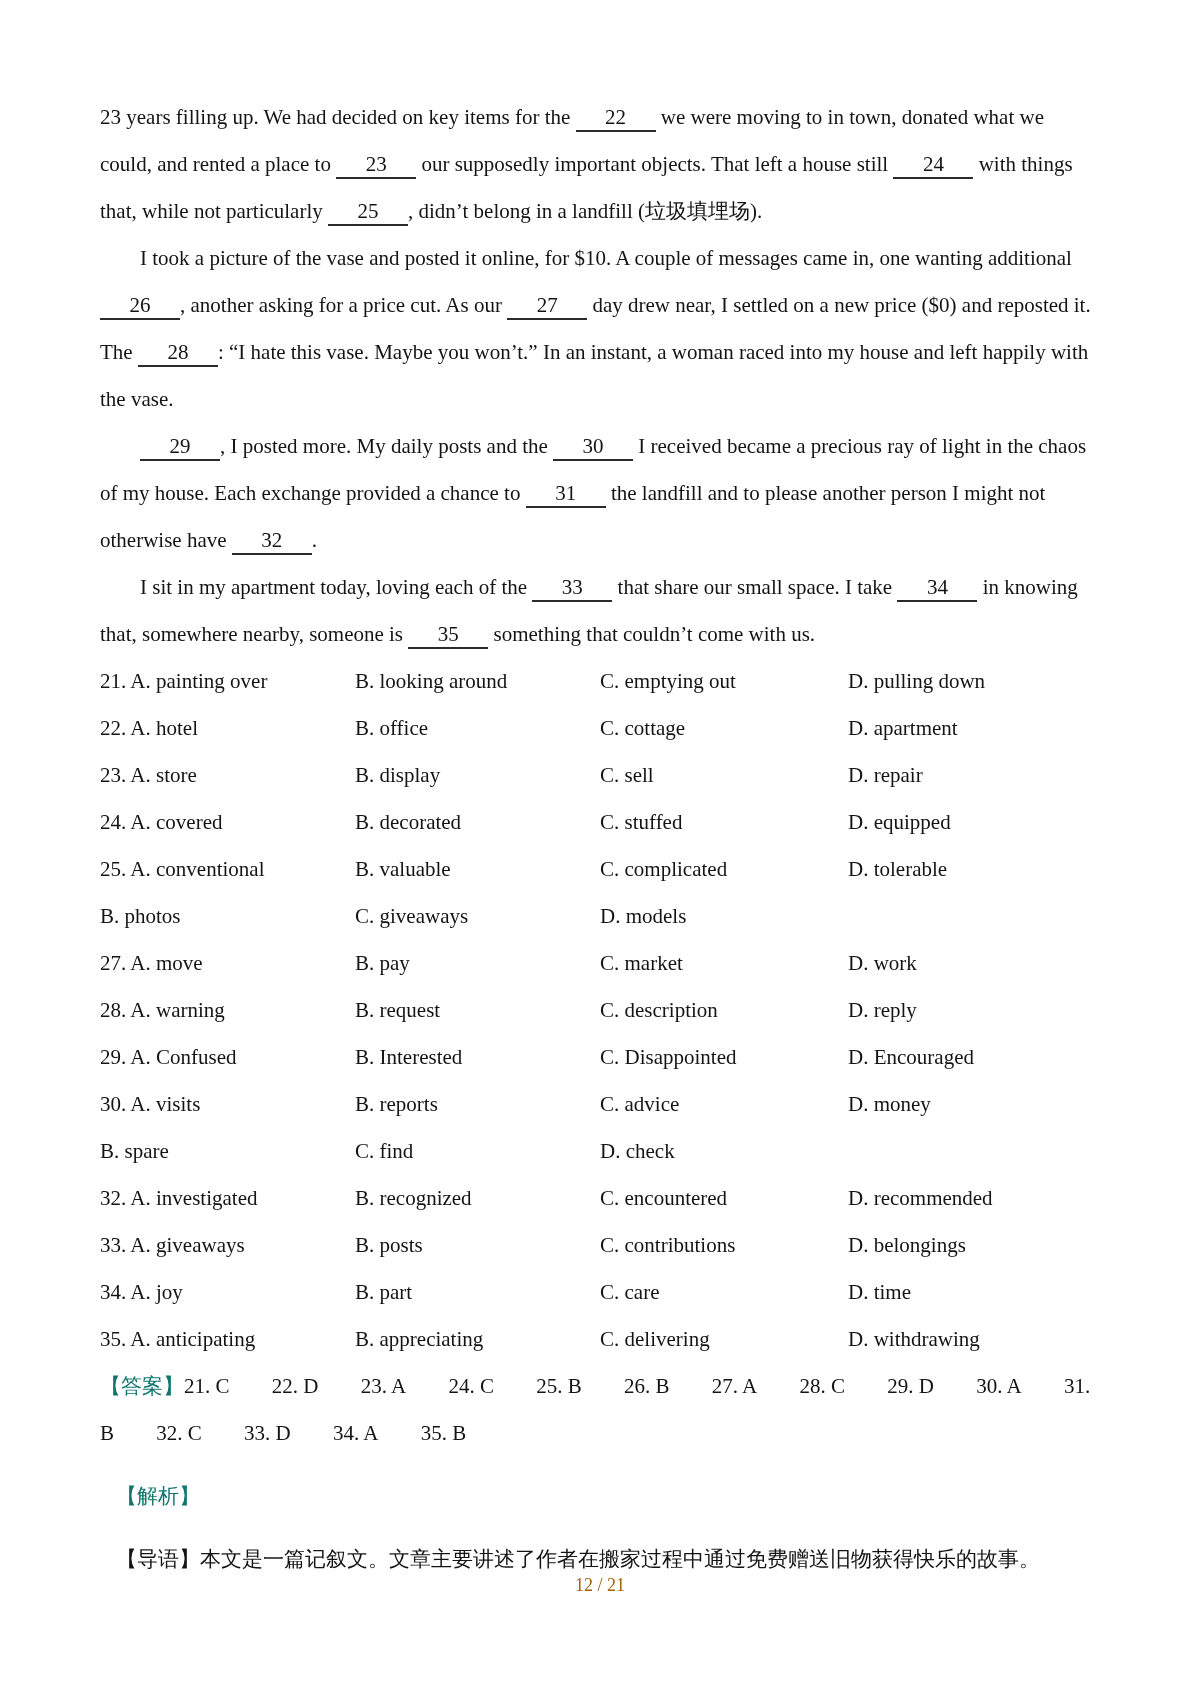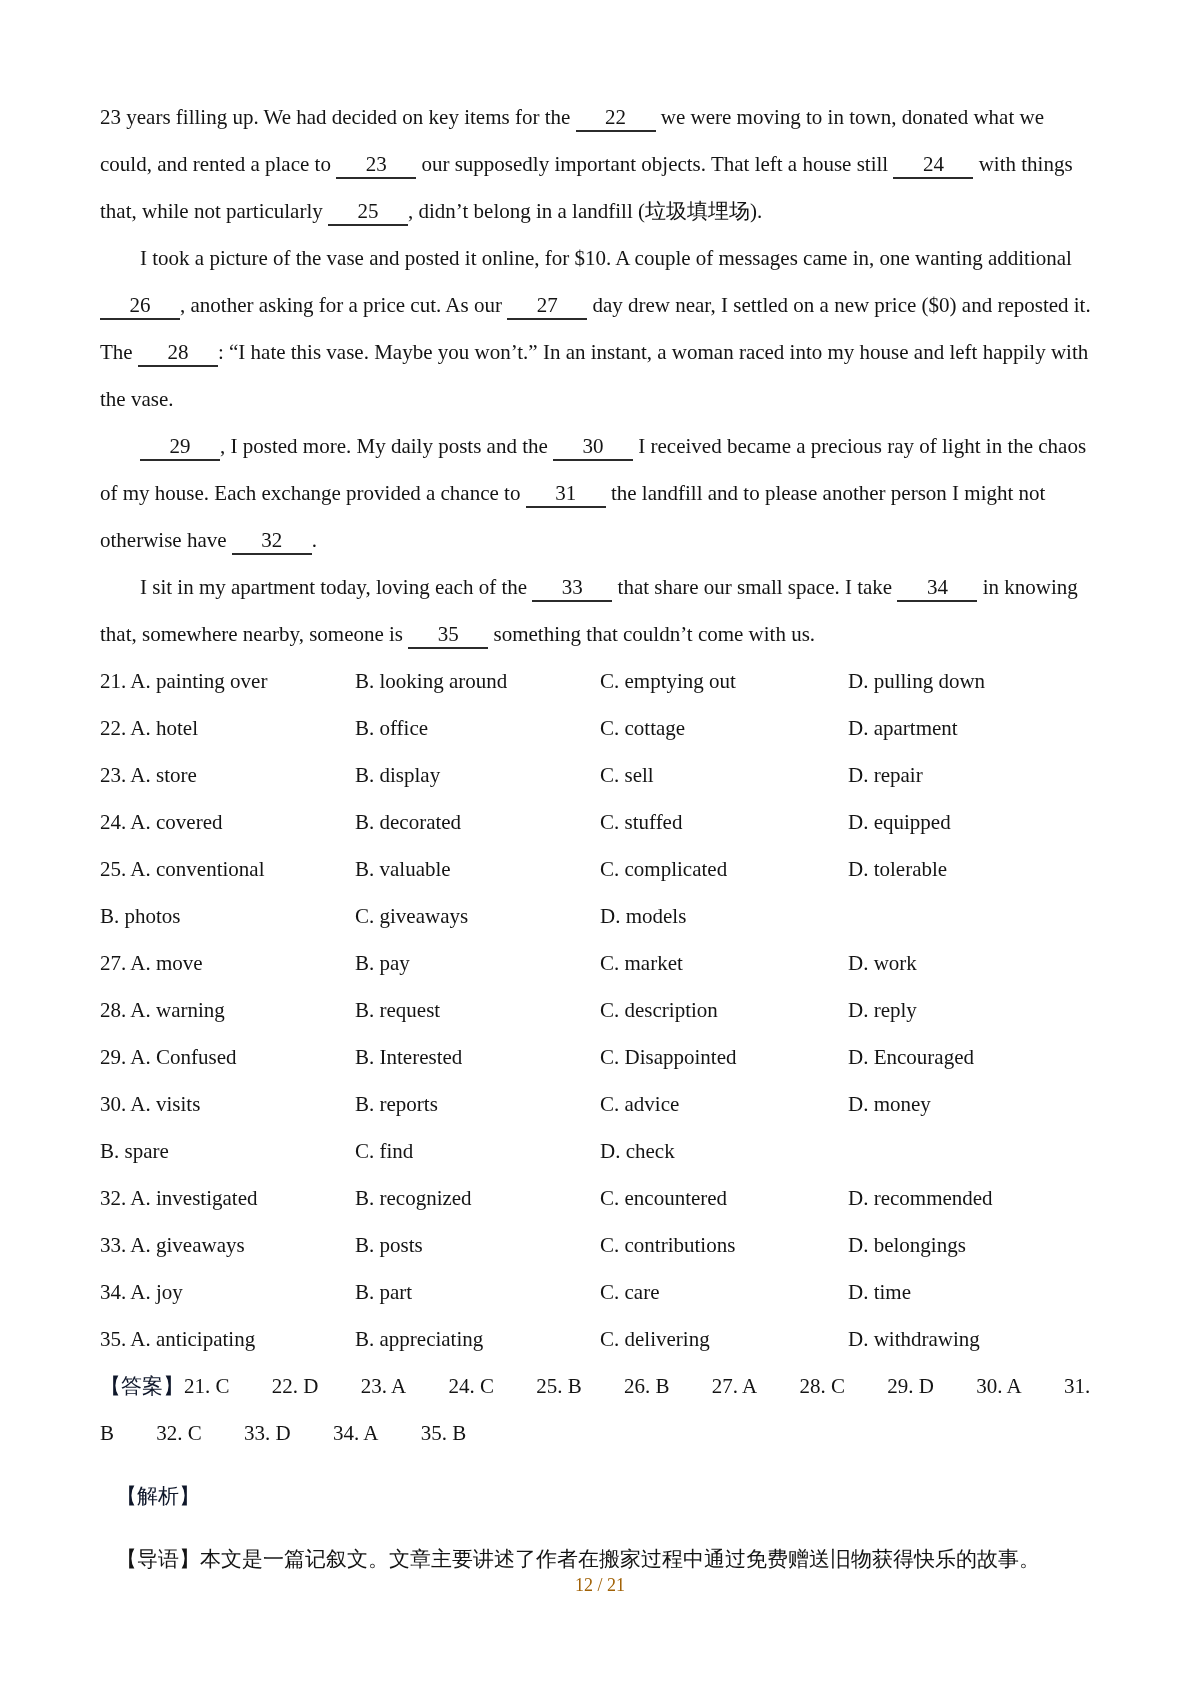--- a/index.html
+++ b/index.html
@@ -35,21 +35,21 @@
   }
   .q-row {
     display: grid;
     grid-template-columns: 255px 245px 248px 1fr;
     line-height: 47px;
   }
   .q-cell { white-space: nowrap; }
   .answers { margin: 0; line-height: 47px; }
   .ans-entry { margin-right: 37px; }
   .ans-entry:last-child { margin-right: 0; }
-  .blue { color: #0f172a; }
+  .blue { color: #0f766e; }
   .line { margin: 16px; line-height: 47px; }
   .footer {
     position: absolute;
     left: 0;
     top: 1572px;
     width: 100%;
     text-align: center;
     font-size: 18px;
     line-height: 26px;
     color: #a16207;

